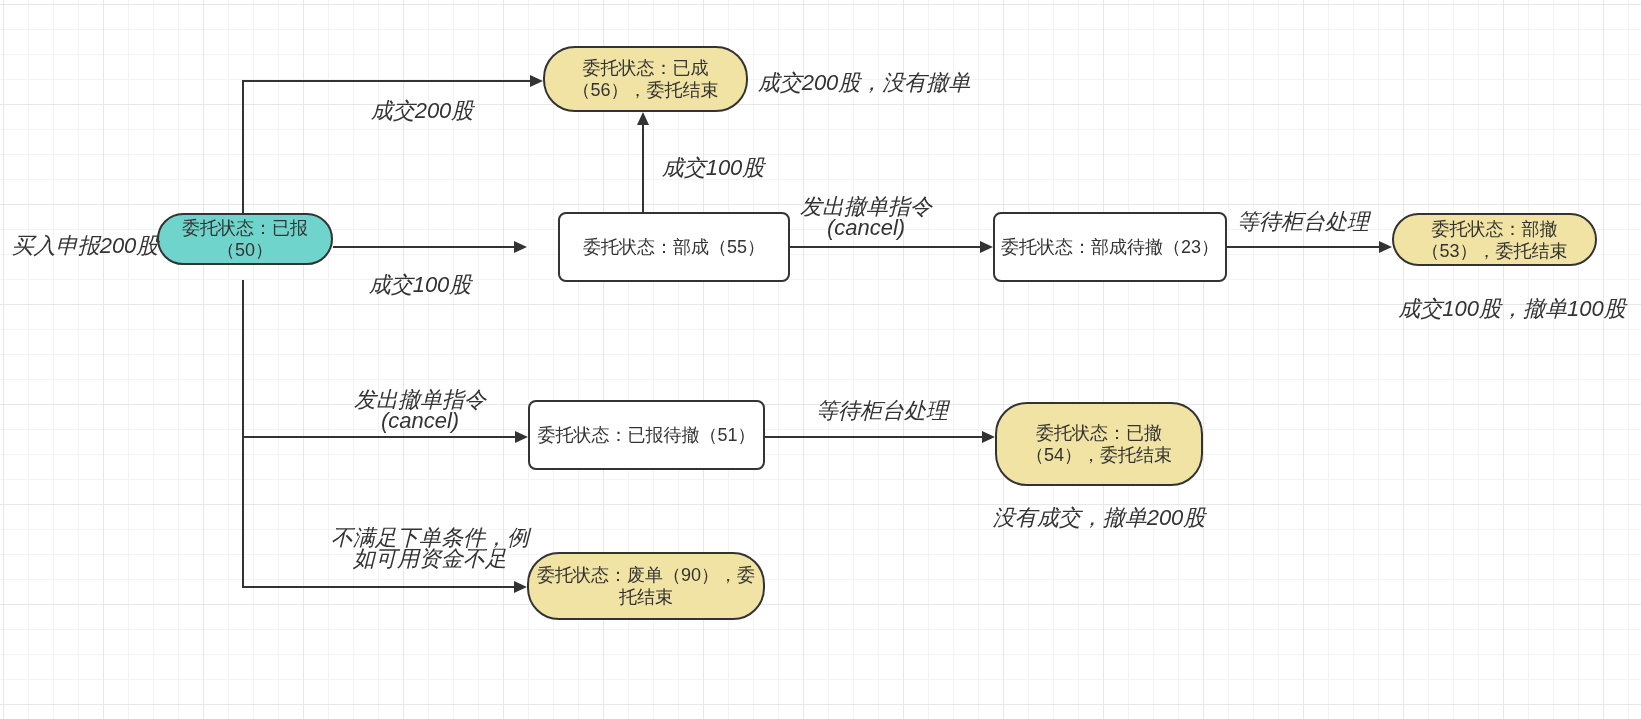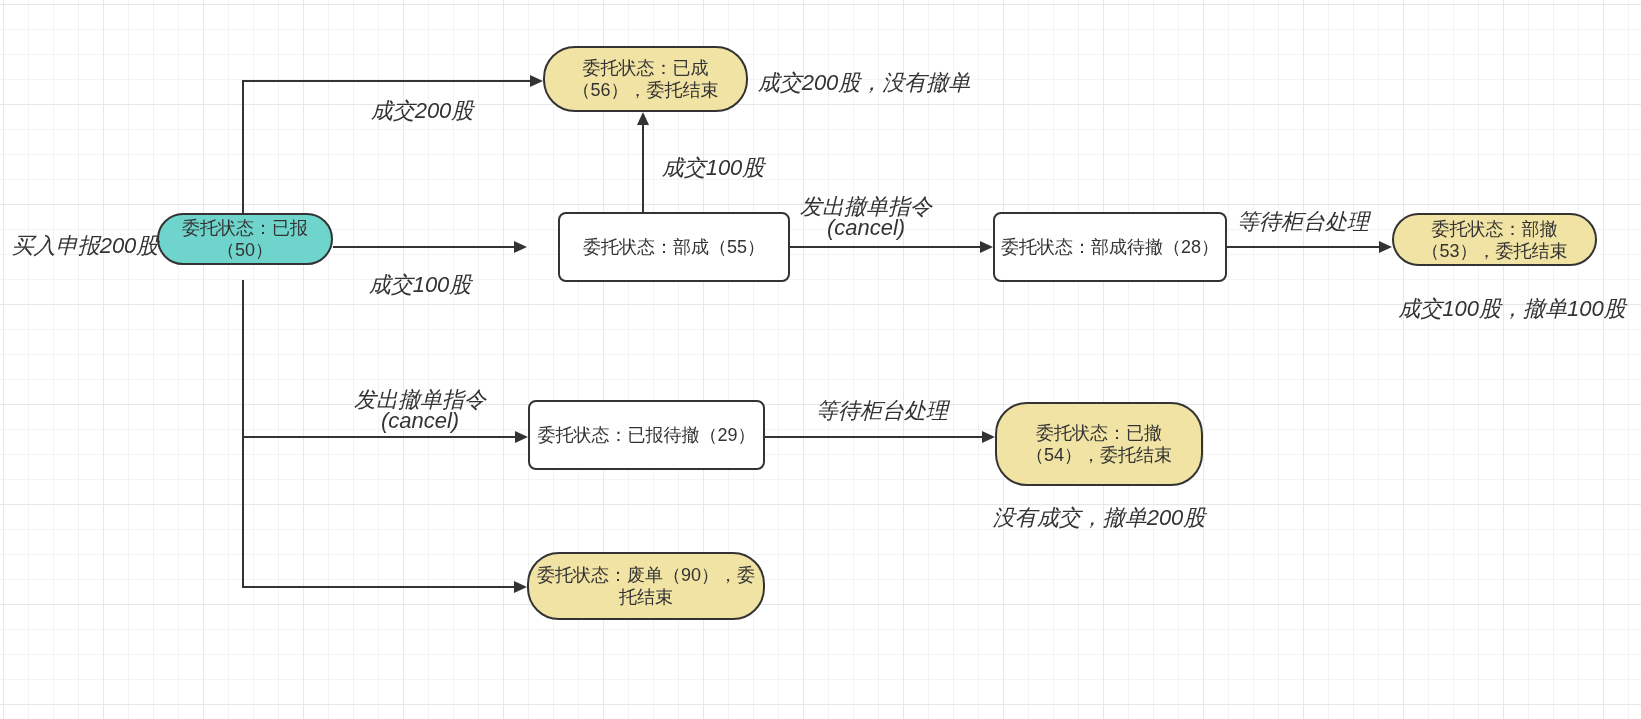--- a/index.html
+++ b/index.html
@@ -72,26 +72,26 @@
   <div class="arrow-right" style="left:982px;top:431px;"></div>
 
   <div class="node pill teal" style="left:157px;top:213px;width:176px;height:52px;">委托状态：已报
 （50）</div>
 
   <div class="node pill yellow" style="left:543px;top:46px;width:205px;height:66px;">委托状态：已成
 （56），委托结束</div>
 
   <div class="node rect" style="left:527px;top:212px;width:232px;height:70px;margin-left:31px;">委托状态：部成（55）</div>
 
-  <div class="node rect" style="left:993px;top:212px;width:234px;height:70px;">委托状态：部成待撤（28）</div>
+  <div class="node rect" style="left:993px;top:212px;width:234px;height:70px;">委托状态：部成待撤（23）</div>
 
   <div class="node pill yellow" style="left:1392px;top:213px;width:205px;height:53px;">委托状态：部撤
 （53），委托结束</div>
 
-  <div class="node rect" style="left:528px;top:400px;width:237px;height:70px;">委托状态：已报待撤（29）</div>
+  <div class="node rect" style="left:528px;top:400px;width:237px;height:70px;">委托状态：已报待撤（51）</div>
 
   <div class="node pill yellow" style="left:995px;top:402px;width:208px;height:84px;">委托状态：已撤
 （54），委托结束</div>
 
   <div class="node pill yellow" style="left:527px;top:552px;width:238px;height:68px;">委托状态：废单（90），委托结束</div>
 
   <div class="label" style="left:85px;top:245px;">买入申报200股</div>
 
   <div class="label" style="left:422px;top:110px;">成交200股</div>
 
@@ -102,20 +102,22 @@
   <div class="label" style="left:866px;top:217px;">发出撤单指令
 (cancel)</div>
 
   <div class="label" style="left:1303px;top:221px;">等待柜台处理</div>
 
   <div class="label" style="left:420px;top:410px;">发出撤单指令
 (cancel)</div>
 
   <div class="label" style="left:882px;top:410px;">等待柜台处理</div>
 
+  <div class="label" style="left:430px;top:548px;">不满足下单条件，例
+如可用资金不足</div>
 
   <div class="label" style="left:864px;top:82px;">成交200股，没有撤单</div>
 
   <div class="label" style="left:1512px;top:308px;">成交100股，撤单100股</div>
 
   <div class="label" style="left:1099px;top:497px;margin-top:20px;">没有成交，撤单200股</div>
 
 </div>
 
 </body></html>

